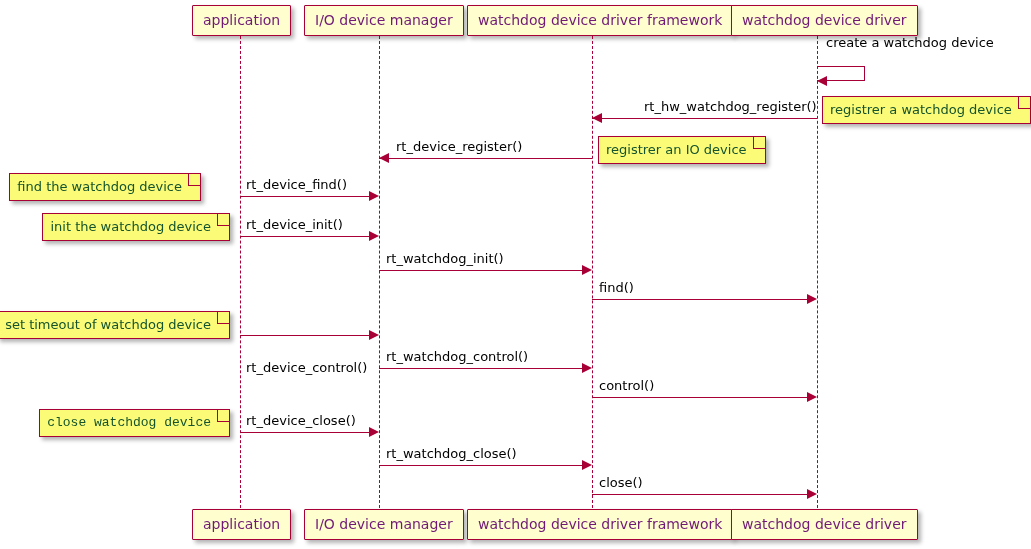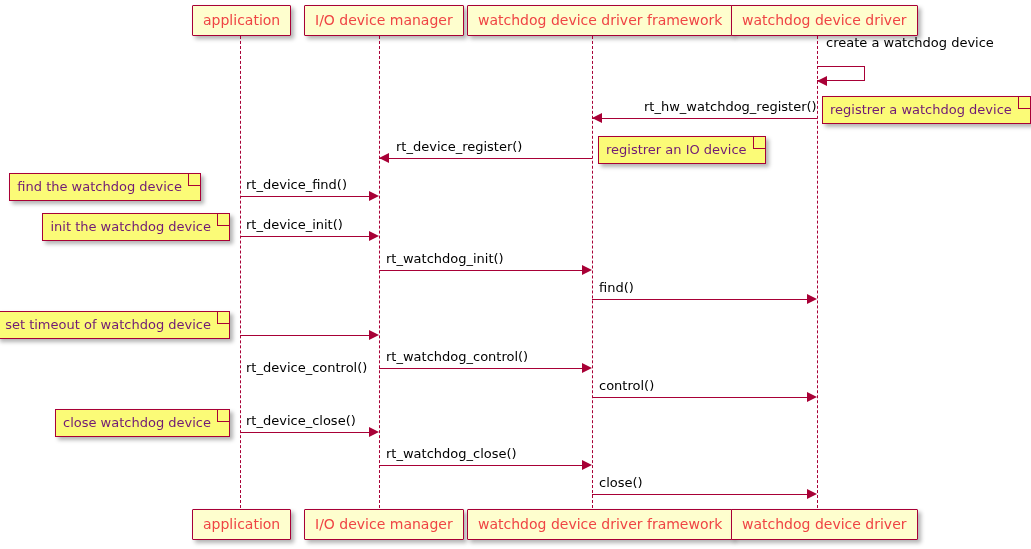--- a/index.html
+++ b/index.html
@@ -16,21 +16,21 @@
     height: 549px;
     background: #FFFFFF;
     overflow: hidden;
   }
   
   .participant {
     position: absolute;
     box-sizing: border-box;
     background: #FEFECE;
     border: 1.5px solid #A80036;
-    color: #ef4444;
+    color: #701a75;
     font-size: 14px;
     line-height: 1;
     text-align: center;
     white-space: nowrap;
     padding: 7px 10px 8px 10px;
     box-shadow: 3px 3px 4px rgba(0,0,0,0.30);
     border-radius: 1px;
   }
   
   .lifeline {
@@ -72,21 +72,21 @@
     box-sizing: border-box;
     border: 1.5px solid #A80036;
     border-left: none;
   }
   
   .note {
     position: absolute;
     box-sizing: border-box;
     background: #FBFB77;
     border: 1.5px solid #A80036;
-    color: #701a75;
+    color: #14532d;
     font-size: 13px;
     line-height: 1;
     white-space: nowrap;
     padding: 6px 18px 7px 7px;
     box-shadow: 3px 3px 4px rgba(0,0,0,0.30);
   }
   .note .fold {
     position: absolute;
     top: 0;
     right: 0;
@@ -182,21 +182,21 @@
   <div class="arrowhead right" style="left:582px; top:363px;"></div>
 
   <div class="msglabel" style="left:599px; top:379px;">control()</div>
   <div class="msg" style="left:592px; top:397px; width:215px;"></div>
   <div class="arrowhead right" style="left:807px; top:392px;"></div>
 
   <div class="msglabel" style="left:246px; top:414px;">rt_device_close()</div>
   <div class="msg" style="left:240px; top:432px; width:129px;"></div>
   <div class="arrowhead right" style="left:369px; top:427px;"></div>
 
-  <div class="note" style="right:801px; top:409px;">
+  <div class="note" style="right:801px; top:409px;font-family:Liberation Mono, monospace;">
     <span class="fold"></span>
     <span>close watchdog device</span>
   </div>
 
   <div class="msglabel" style="left:386px; top:447px;">rt_watchdog_close()</div>
   <div class="msg" style="left:379px; top:465px; width:203px;"></div>
   <div class="arrowhead right" style="left:582px; top:460px;"></div>
 
   <div class="msglabel" style="left:599px; top:476px;">close()</div>
   <div class="msg" style="left:592px; top:494px; width:215px;"></div>

